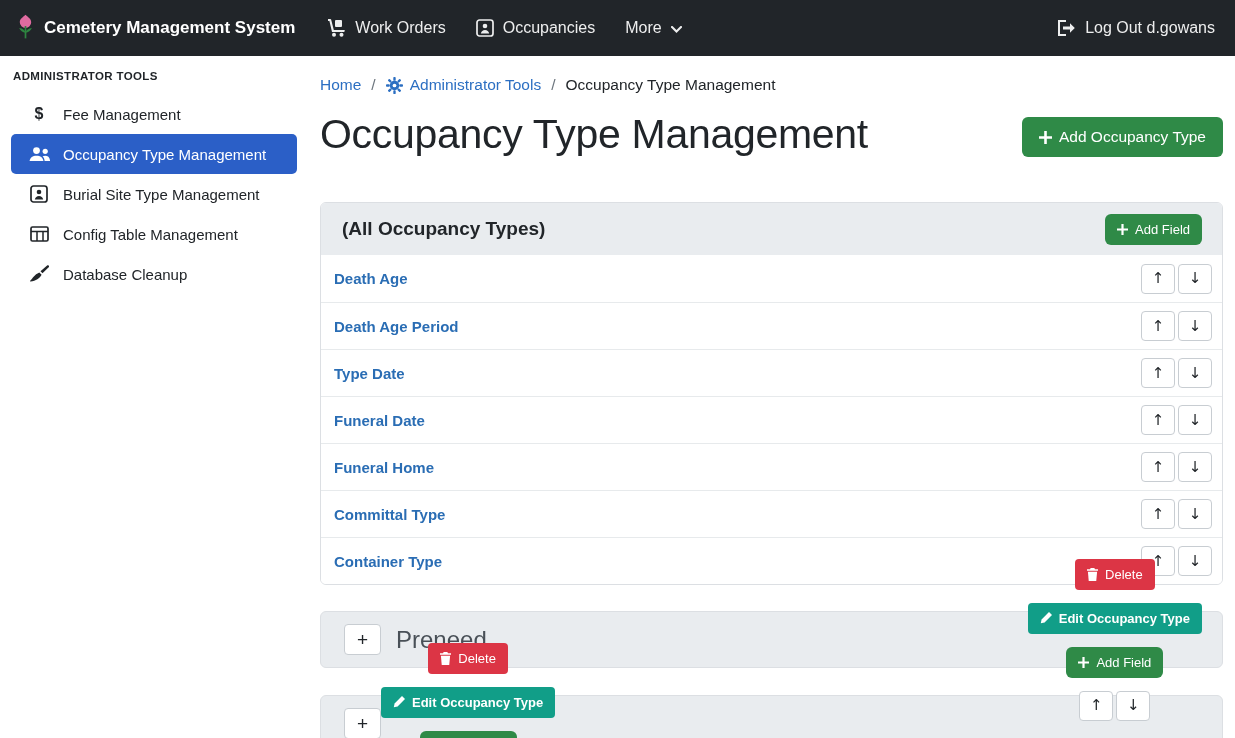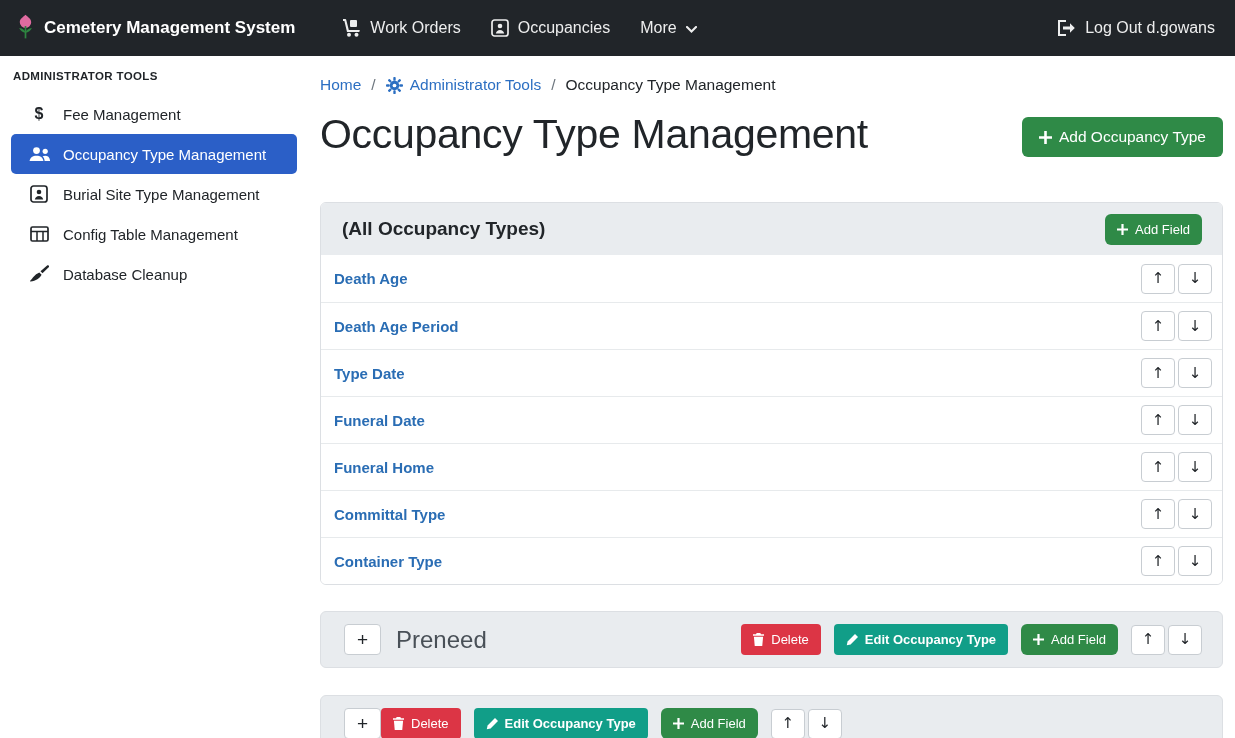--- a/index.html
+++ b/index.html
@@ -15,21 +15,21 @@
     --header-gray:#e9ecef;
     --text:#212529;
   }
   html,body{ width:1235px; height:738px; overflow:hidden; background:#fff;
     font-family:"Liberation Sans","DejaVu Sans",sans-serif; color:var(--text); }
   a{ text-decoration:none; cursor:pointer; }
   button{ font-family:inherit; cursor:pointer; }
 
   
   .navbar{ height:56px; background:var(--navbar-bg); display:flex; align-items:center; padding:0 16px; }
-  .brand{ display:flex; align-items:center; gap:9px; margin-right:32px; }
+  .brand{ display:flex; align-items:center; gap:9px; margin-right:17px; }
   .brand-text{ color:#fff; font-weight:700; font-size:17px; }
   .nav-links{ display:flex; align-items:center; }
   .nav-link{ display:flex; align-items:center; gap:9px; color:rgba(255,255,255,.92); font-size:16px; padding:0 15px; height:56px; }
   .nav-link svg{ display:block; }
   .logout{ margin-left:auto; padding-right:4px; }
   .nav-caret{ margin-top:3px; }
 
   
   .layout{ display:flex; height:682px; }
   .sidebar{ flex:0 0 308px; width:308px; padding:12px 11px 0; }
@@ -69,21 +69,21 @@
   .card-header{ background:var(--header-gray); height:52px; display:flex; align-items:center; justify-content:space-between; padding:0 20px 0 21px; }
   .card-title{ font-size:19px; font-weight:700; color:var(--text); }
   .field-row{ height:47px; display:flex; align-items:center; justify-content:space-between; padding:0 10px 0 13px; background:#fff; border-top:1px solid #e7eaec; }
   .field-row:first-child{ border-top:none; }
   .field-link{ color:var(--field-link); font-weight:700; font-size:15px; }
 
   
   .type-card{ background:var(--header-gray); border:1px solid var(--border); border-radius:6px; height:57px; display:flex; align-items:center; padding:0 20px 0 23px; margin-bottom:27px; }
   .btn-expand{ width:37px; height:31px; background:#fff; border:1px solid #c8cdd2; border-radius:4px; font-size:19px; line-height:1; color:var(--text); }
   .type-name{ font-size:24px; color:#495057; margin-left:15px; flex:1; }
-  .type-actions{ display:flex; align-items:center; gap:13px; }
+  .type-actions{ display:flex; align-items:center; gap:13px;flex-direction:column; }
 </style>
 </head>
 <body>
 
 <header class="navbar">
   <a class="brand">
     <span>
       <svg width="19" height="27" viewBox="0 0 20 27">
         <path d="M10 1 C7 4 4 5 4 9 a6 6 0 0 0 12 0 C16 5 13 4 10 1 Z" fill="#e06ba0"></path>
         <rect x="9.1" y="13" width="1.8" height="13" fill="#2e8540"></rect>

